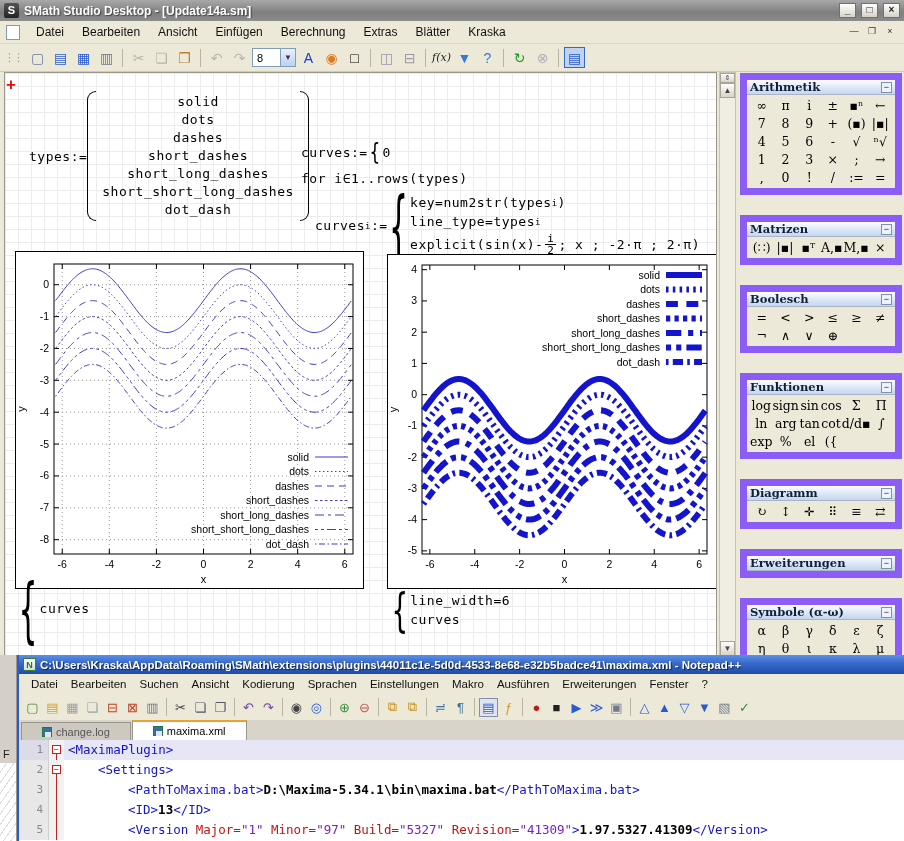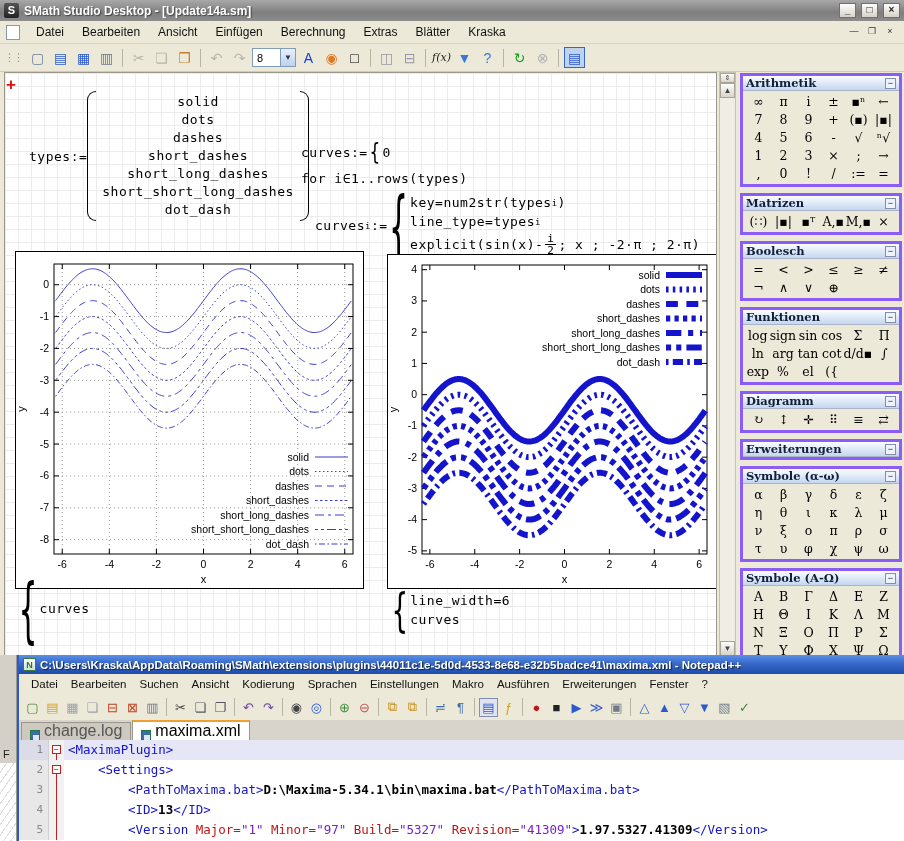--- a/index.html
+++ b/index.html
@@ -62,21 +62,21 @@
     background:#f0eee4; border:1px solid #c6c2b4; display:flex; flex-direction:column; }
   .sb-btn { height:15px; background:linear-gradient(#fdfdfd,#d8d4c8); border:1px solid #a8a496;
     font-size:8px; text-align:center; line-height:13px; color:#444; }
   .sb-split { height:10px; background:linear-gradient(#fdfdfd,#d8d4c8); border:1px solid #a8a496;
     font-size:7px; text-align:center; line-height:8px; color:#444; }
   .sb-track { flex:1; }
 
   
   #sidebar { position:absolute; left:738px; top:72px; width:166px; height:585px; background:#ece9d8;
     padding:1px 2px; overflow:hidden; }
-  .panel { border:3px solid #8b5cf6; margin-bottom:6px; background:#ece9d8; }
+  .panel { border:7px solid #8b5cf6; margin-bottom:20px; background:#ece9d8; }
   .p-head { height:15px; background:linear-gradient(to bottom,#fbfdff,#c4d6f0); display:flex;
     align-items:center; padding:0 3px; border-bottom:1px solid #aab4c8; }
   .p-title { flex:1; font-family:"DejaVu Serif", serif; font-weight:bold; font-size:11.5px; color:#10203a; }
   .p-collapse { width:11px; height:11px; border:1px solid #8090a8; background:#eef2fa; font-size:9px;
     line-height:9px; text-align:center; color:#223; }
   .p-grid { display:grid; padding:2px 3px; row-gap:1px; }
   .p-btn { height:17px; display:flex; align-items:center; justify-content:center;
     font-family:"DejaVu Serif", serif; font-size:12.5px; color:#000; }
 
   
@@ -87,21 +87,21 @@
   .npp-icon { width:13px; height:13px; background:linear-gradient(#fff,#cfe4cf); border:1px solid #3a7a3a;
     color:#2a7a2a; font-size:9px; font-weight:bold; text-align:center; line-height:12px; }
   .npp-title { color:#fff; font-weight:bold; font-size:11.5px; white-space:nowrap; overflow:hidden;
     text-shadow:1px 1px 1px #123; }
   .npp-menubar { height:20px; display:flex; align-items:center; padding:0 6px; gap:1px; background:#ece9d8; }
   .npp-menubar .menu-item { font-size:11.5px; padding:2px 6px; }
   .npp-toolbar { height:26px; display:flex; align-items:center; padding:0 4px; gap:1px; background:#ece9d8; }
   .ntbtn { width:19px; height:19px; display:inline-flex; align-items:center; justify-content:center; font-size:13px; }
   .ntbtn.pressed { border:1px solid #8090b0; background:#dfe4f0; }
   .npp-tabbar { height:20px; background:#d8d4cc; display:flex; align-items:flex-end; padding-left:2px; gap:1px; }
-  .tab { height:18px; display:flex; align-items:flex-end; gap:4px; padding:0 8px; font-size:16px;
+  .tab { height:18px; display:flex; align-items:center; gap:4px; padding:0 20px; font-size:11px;
     border:1px solid #9a968a; border-bottom:none; background:#cdc9c0; color:#555; }
   .tab.active { background:#fff; color:#000; border-top:2px solid #f0a030; height:20px; }
   .floppy { width:10px; height:10px; background:#3a6ea5; border:1px solid #274; position:relative; }
   .floppy::after { content:""; position:absolute; left:2px; top:4px; width:6px; height:5px; background:#dfe8f0; }
   #npp-editor { position:relative; height:101px; background:#fff; overflow:hidden;
     font-family:"DejaVu Sans Mono", monospace; font-size:12.5px; }
   .code-row { display:flex; height:20px; line-height:20px; white-space:pre; }
   .ln { width:30px; background:#e8e8e8; color:#8a8a8a; text-align:right; padding-right:5px;
     font-size:11px; border-right:1px solid #cfcfcf; }
   .fold { width:15px; background:#f2f2f2; position:relative; }

